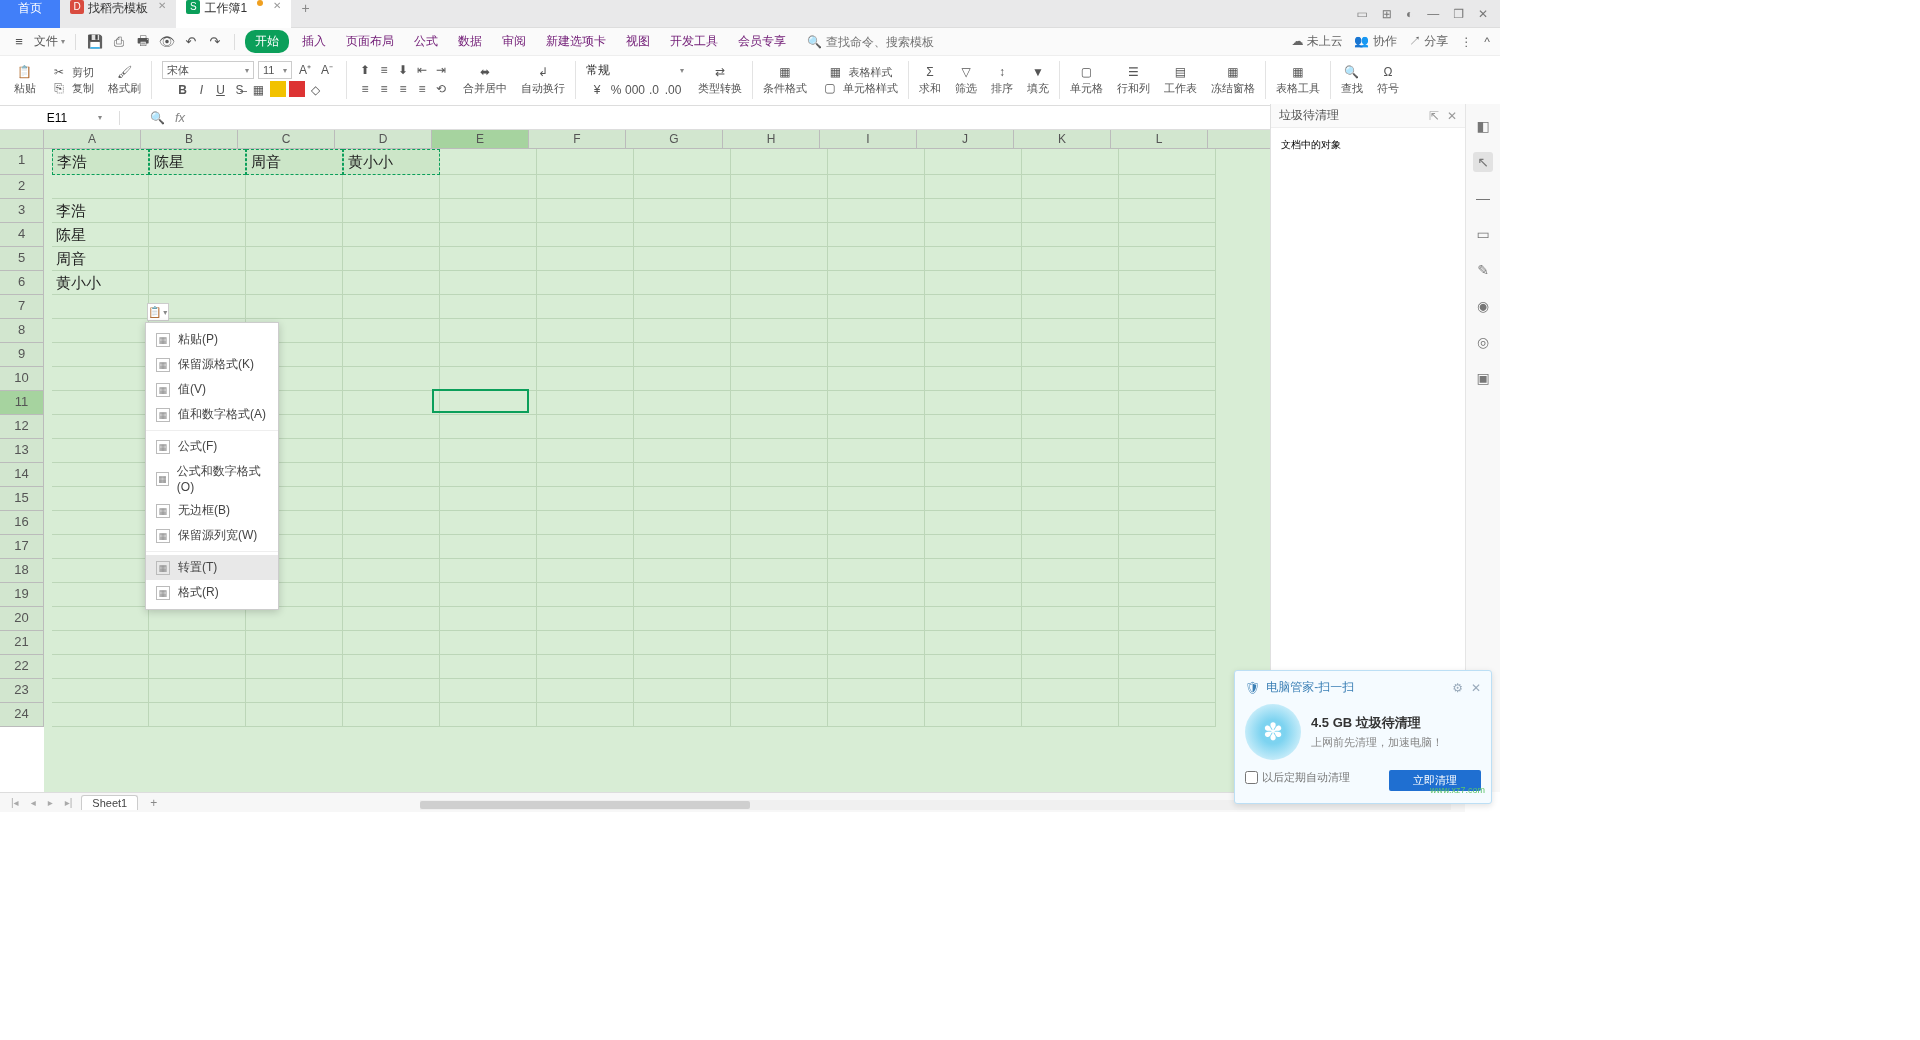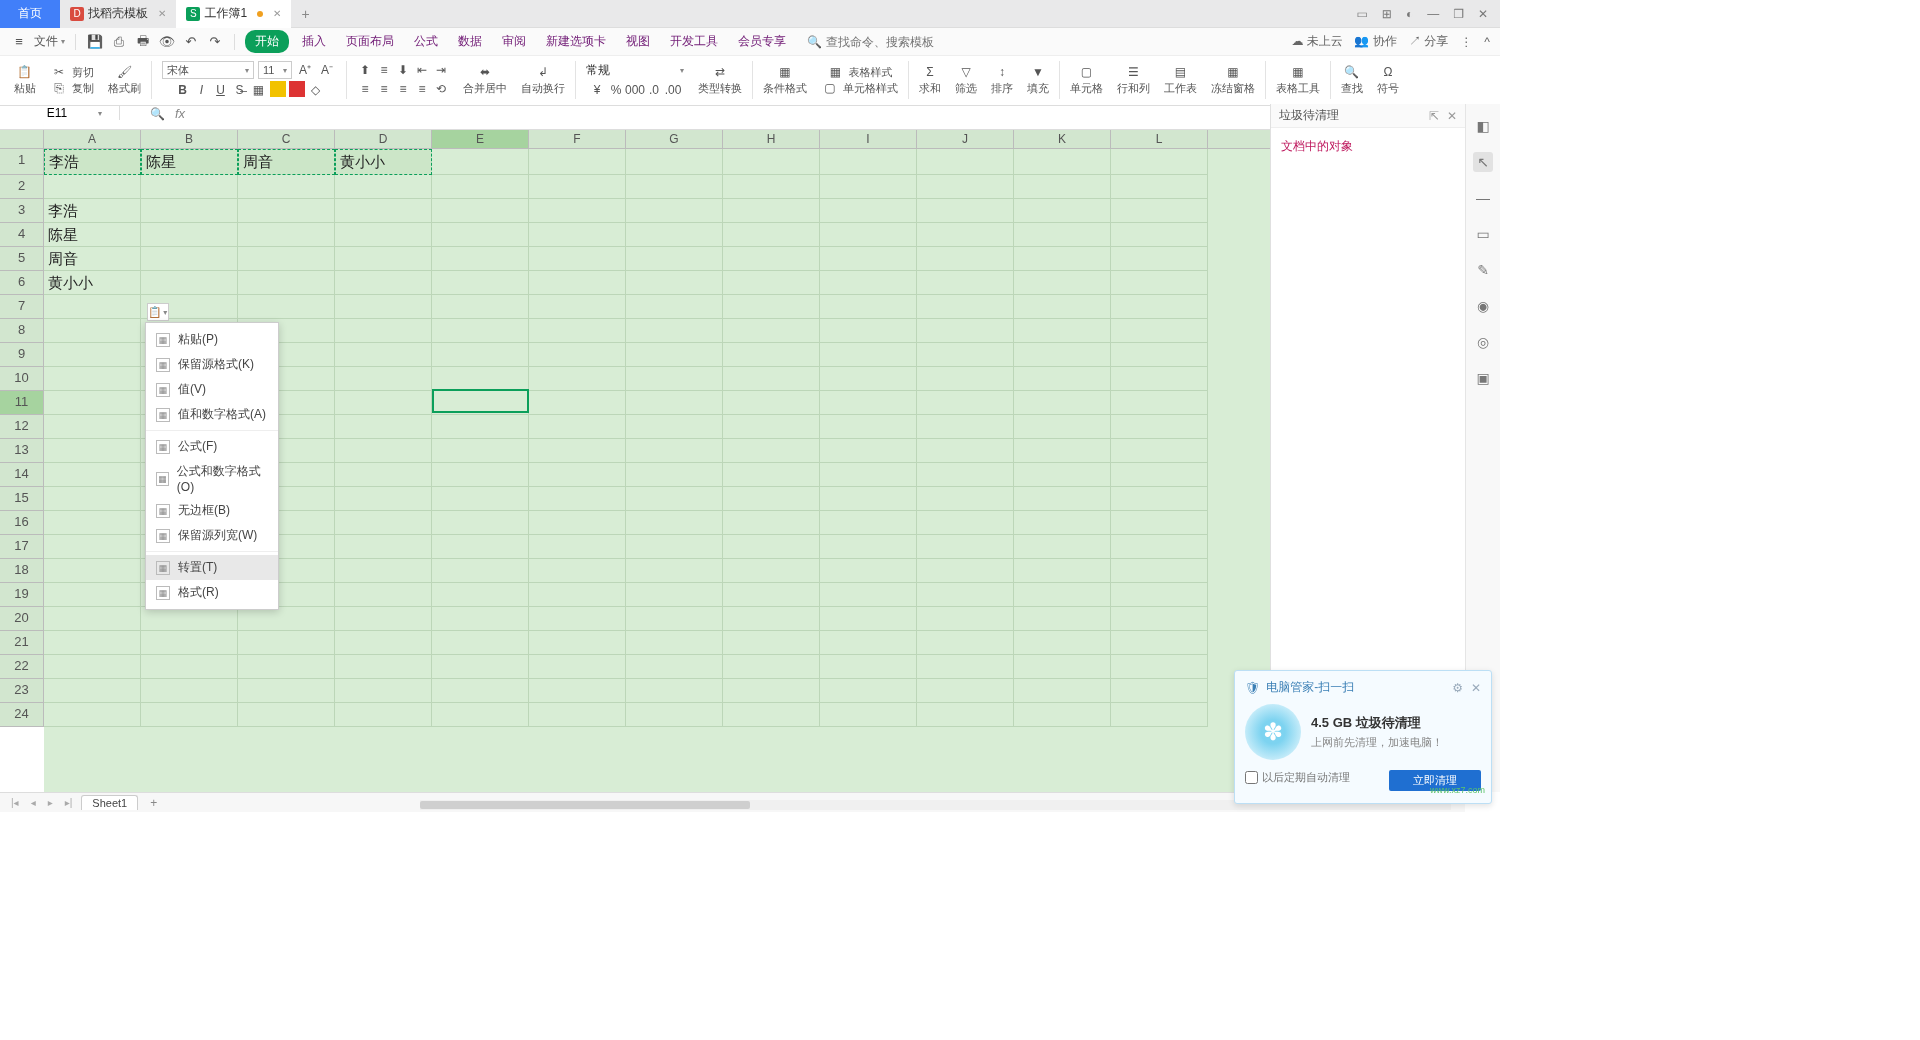--- a/index.html
+++ b/index.html
@@ -1,20 +1,20 @@
 <!DOCTYPE html>
 <html><head>
 <meta charset="utf-8">
 <style>
 * { margin:0; padding:0; box-sizing:border-box; font-family:"Microsoft YaHei",Arial,sans-serif; }
 body { background:#fff; font-size:12px; color:#333; overflow:hidden; width:1500px; height:812px; position:relative; }
 
 
 .titlebar { height:28px; background:#e9e9ea; display:flex; align-items:center; border-bottom:1px solid #ddd; }
-.tab { height:28px; display:flex; align-items:center; padding:0 10px; font-size:12px; gap:4px; position:relative; }
+.tab { height:28px; display:flex; padding:0 10px; font-size:12px; gap:4px; position:relative; }
 .tab.home { background:#417ff9; color:#fff; padding:0 18px; }
 .tab.doc { background:#e9e9ea; }
 .tab.active { background:#fff; }
 .tab .closex { color:#999; margin-left:6px; font-size:10px; }
 .tab .dot { width:6px; height:6px; border-radius:50%; background:#f0a020; margin-left:6px; }
 .tab .addx { color:#888; font-size:14px; }
 .tab-icon { width:14px; height:14px; display:inline-flex; align-items:center; justify-content:center; font-size:10px; color:#fff; border-radius:2px; }
 .tab-icon.red { background:#d94b3f; }
 .tab-icon.green { background:#0b9f5a; }
 .winbtns { margin-left:auto; display:flex; gap:14px; padding-right:12px; color:#777; align-items:center; }
@@ -44,39 +44,39 @@
 .sel { display:inline-flex; align-items:center; min-width:70px; justify-content:space-between; }
 .btnrow { display:flex; gap:3px; align-items:center; }
 .btnrow span { width:16px; height:16px; display:flex; align-items:center; justify-content:center; font-size:12px; color:#555; }
 .bold { font-weight:bold; } .ital { font-style:italic; } .uline { text-decoration:underline; }
 .colorbar { width:14px; height:3px; background:#f2c200; position:absolute; bottom:1px; }
 .rel { position:relative; }
 .colorbar.red { background:#d33; }
 .dd { font-size:8px; color:#888; margin-left:1px; }
 
 
-.fxbar { height:24px; display:flex; align-items:flex-start; border-bottom:1px solid #ddd; }
+.fxbar { height:24px; display:flex; align-items:center; border-bottom:1px solid #ddd; }
 .namebox { width:120px; border-right:1px solid #ddd; display:flex; align-items:center; justify-content:center; }
 .namebox input { border:none; width:80px; text-align:center; font-size:12px; outline:none; }
 .fxinput { flex:1; display:flex; align-items:center; padding-left:30px; gap:10px; color:#888; }
 .fxinput .fx { font-style:italic; font-size:13px; }
 
 
 .gridwrap { position:absolute; top:130px; bottom:20px; left:0; right:35px; display:flex; }
 .sheet { flex:1; position:relative; overflow:hidden; }
 .selectall { position:absolute; top:0; left:0; width:44px; height:19px; background:#d2e6cf; border:1px solid #bbb; border-top:none; border-left:none; }
 .colhdrs { position:absolute; top:0; left:44px; right:0; height:19px; display:flex; background:#d2e6cf; border-bottom:1px solid #bbb; }
 .colh { width:97px; text-align:center; font-size:12px; color:#555; border-right:1px solid #bbb; line-height:18px; }
 .colh.active { background:#a6d39f; }
 .rowhdrs { position:absolute; top:19px; left:0; width:44px; display:flex; flex-direction:column; background:#d2e6cf; border-right:1px solid #bbb; }
 .rowh { height:24px; text-align:center; font-size:13px; color:#555; border-bottom:1px solid #bbb; line-height:22px; }
 .rowh.first { height:26px; }
 .rowh.active { background:#a6d39f; }
 .cells { position:absolute; top:19px; left:44px; right:0; bottom:0; background:#d8edd5; }
-.crow { display:flex; height:24px; }
+.crow { display:flex; height:24px;margin-left:8px; }
 .crow.first { height:26px; }
 .cell { width:97px; border-right:1px solid #bcd6b8; border-bottom:1px solid #bcd6b8; font-size:15px; color:#222; padding:2px 4px; line-height:20px; background:#d8edd5; }
 .cell.dashed { border:1px dashed #0b9f5a; background:#cce6c8; }
 .selbox { position:absolute; border:2px solid #0b9f5a; pointer-events:none; }
 
 
 .vscroll { position:absolute; top:0; right:0; width:14px; bottom:0; background:#f0f0f0; border-left:1px solid #ddd; }
 .vscroll .thumb { position:absolute; top:2px; left:2px; right:2px; height:60px; background:#cfcfcf; border-radius:2px; }
 .hscroll { position:absolute; left:420px; right:14px; bottom:2px; height:10px; background:#f0f0f0; }
 .hscroll .thumb { position:absolute; left:0; width:330px; top:1px; bottom:1px; background:#cfcfcf; border-radius:2px; }
@@ -85,21 +85,21 @@
 .paste-icon { position:absolute; width:22px; height:18px; border:1px solid #ccc; background:#fff; display:flex; align-items:center; justify-content:center; font-size:11px; color:#666; }
 .paste-menu { position:absolute; width:134px; background:#fff; border:1px solid #ccc; box-shadow:0 2px 8px rgba(0,0,0,.18); padding:4px 0; }
 .paste-menu .mi { display:flex; align-items:center; gap:8px; padding:4px 10px; font-size:12px; color:#444; }
 .paste-menu .mi.hover { background:#e8e8e8; }
 .paste-menu .mi .ico { width:14px; height:14px; border:1px solid #bbb; display:inline-block; font-size:9px; line-height:12px; text-align:center; color:#888; }
 .paste-menu hr { border:none; border-top:1px solid #eee; margin:3px 0; }
 
 
 .sidepanel { position:absolute; top:104px; right:35px; bottom:20px; width:195px; background:#fff; border-left:1px solid #e0e0e0; }
 .sidepanel .hdr { height:24px; display:flex; align-items:center; justify-content:space-between; padding:0 8px; font-size:12px; color:#555; background:#fafafa; border-bottom:1px solid #eee; }
-.sidepanel .body { padding:10px; font-size:12px; color:#be185d; }
+.sidepanel .body { padding:10px; font-size:10px; color:#000000; }
 
 
 .rightbar { position:absolute; top:104px; right:0; width:35px; bottom:20px; background:#f8f8f8; border-left:1px solid #e5e5e5; display:flex; flex-direction:column; align-items:center; gap:16px; padding-top:12px; }
 .rightbar .rbicon { width:20px; height:20px; color:#777; display:flex; align-items:center; justify-content:center; font-size:14px; }
 .rightbar .rbicon.active { background:#e2e2e2; border-radius:3px; }
 
 
 .sheettabs { position:absolute; left:0; right:35px; bottom:0; height:20px; background:#f7f7f7; border-top:1px solid #ddd; display:flex; align-items:center; gap:6px; padding-left:8px; }
 .sheettabs .nav { color:#aaa; font-size:10px; padding:0 3px; }
 .sheettabs .stab { background:#fff; border:1px solid #ccc; border-bottom:none; padding:1px 10px; font-size:11px; color:#444; border-radius:3px 3px 0 0; }

